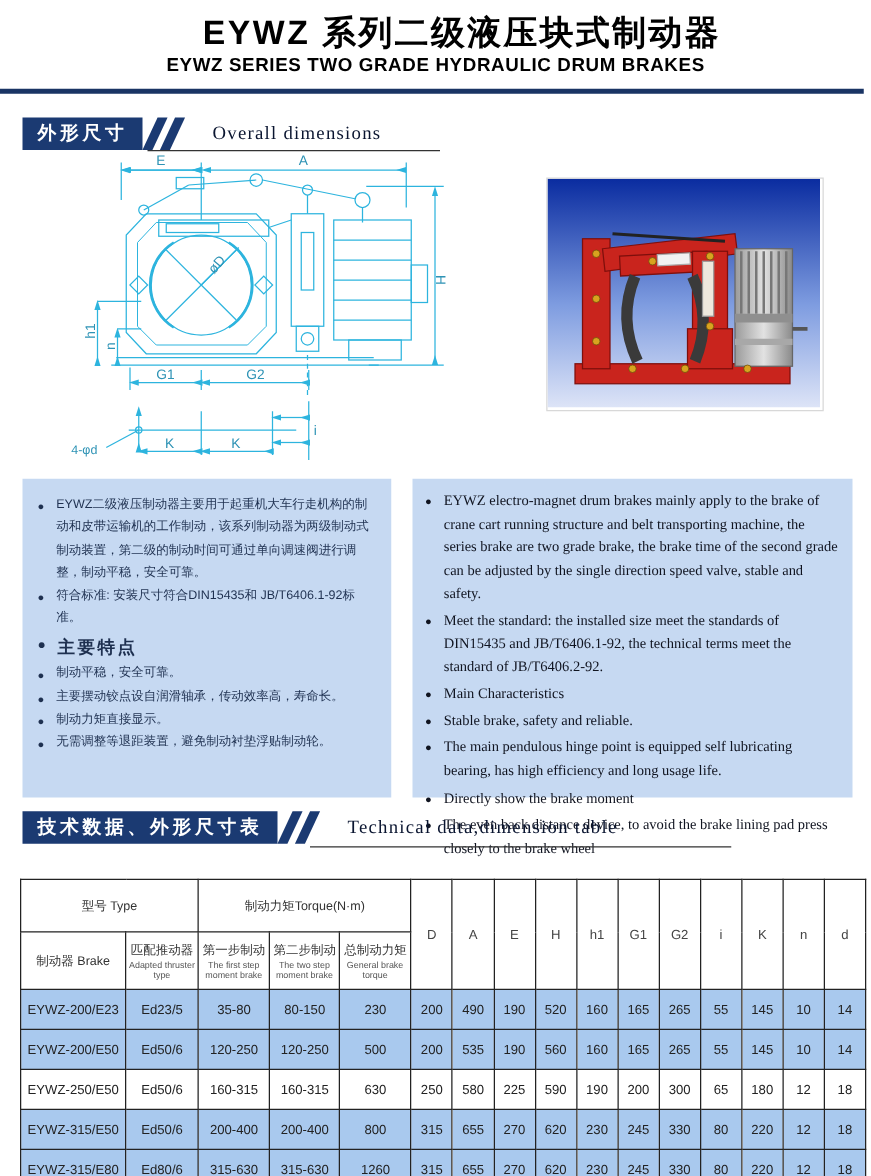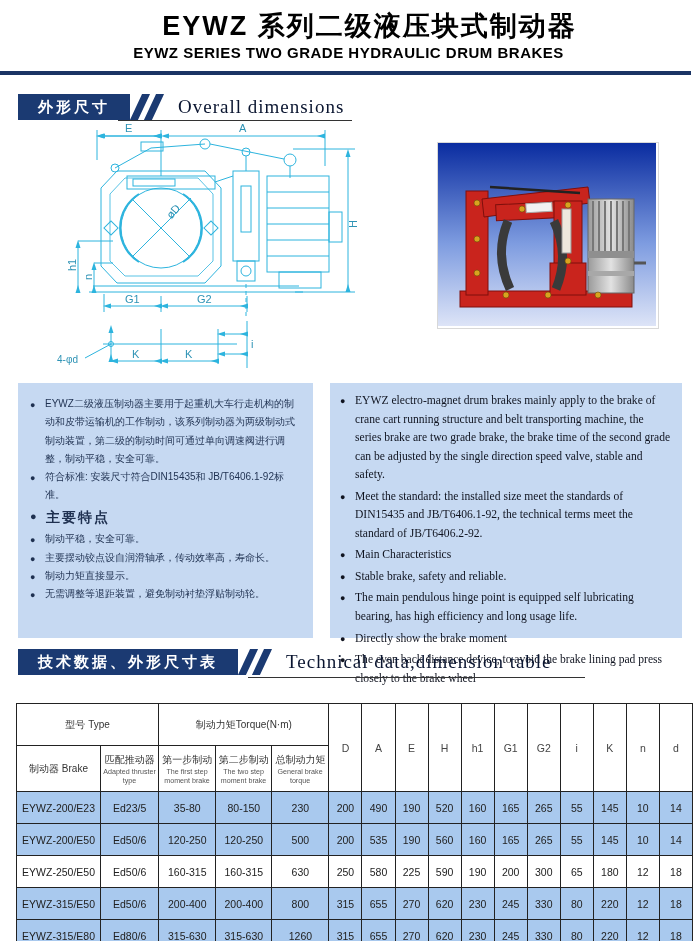--- a/index.html
+++ b/index.html
@@ -8,25 +8,25 @@
 
   .title{position:absolute;top:8px;left:0;width:697px;text-align:center;
          font-size:27px;font-weight:bold;color:#000;letter-spacing:2px;padding-left:21px;}
   .subtitle{position:absolute;top:44px;left:0;width:697px;text-align:center;
             font-size:15px;font-weight:bold;color:#000;letter-spacing:.5px;}
   .rule{position:absolute;top:71px;left:0;width:691px;height:4px;background:#1a3464;}
 
   .sec{position:absolute;left:18px;display:flex;align-items:center;}
   .sec1{top:94px;} .sec2{top:649px;justify-content:flex-end;}
   .badge{background:#1b3a72;color:#fff;font-weight:bold;font-size:15px;
-         letter-spacing:3px;padding:3px 20px;line-height:20px;}
+         letter-spacing:3px;padding:3px 12px;line-height:20px;}
   .slash{display:inline-block;width:8px;height:26px;background:#1b3a72;
          transform:skewX(-25deg);margin-left:6px;}
-  .sec-en{font-family:"Liberation Serif",serif;font-size:19px;color:#0a1530;
-          margin-left:20px;letter-spacing:1px;}
+  .sec-en{font-family:"Liberation Serif",serif;font-size:15px;color:#0a1530;
+          margin-left:28px;letter-spacing:1px;}
   .uline{position:absolute;height:1px;background:#333;}
   .u1{left:118px;top:120px;width:234px;}
   .u2{left:248px;top:677px;width:337px;}
 
   .drawing{position:absolute;left:55px;top:116px;width:370px;height:268px;}
   .photo{position:absolute;left:437px;top:142px;width:220px;height:185px;
          border:1px solid #d8d8d8;}
 
   .panel{position:absolute;top:383px;height:255px;background:#c6d9f2;box-sizing:border-box;}
   .panel-zh{left:18px;width:295px;padding:12px 12px;}

